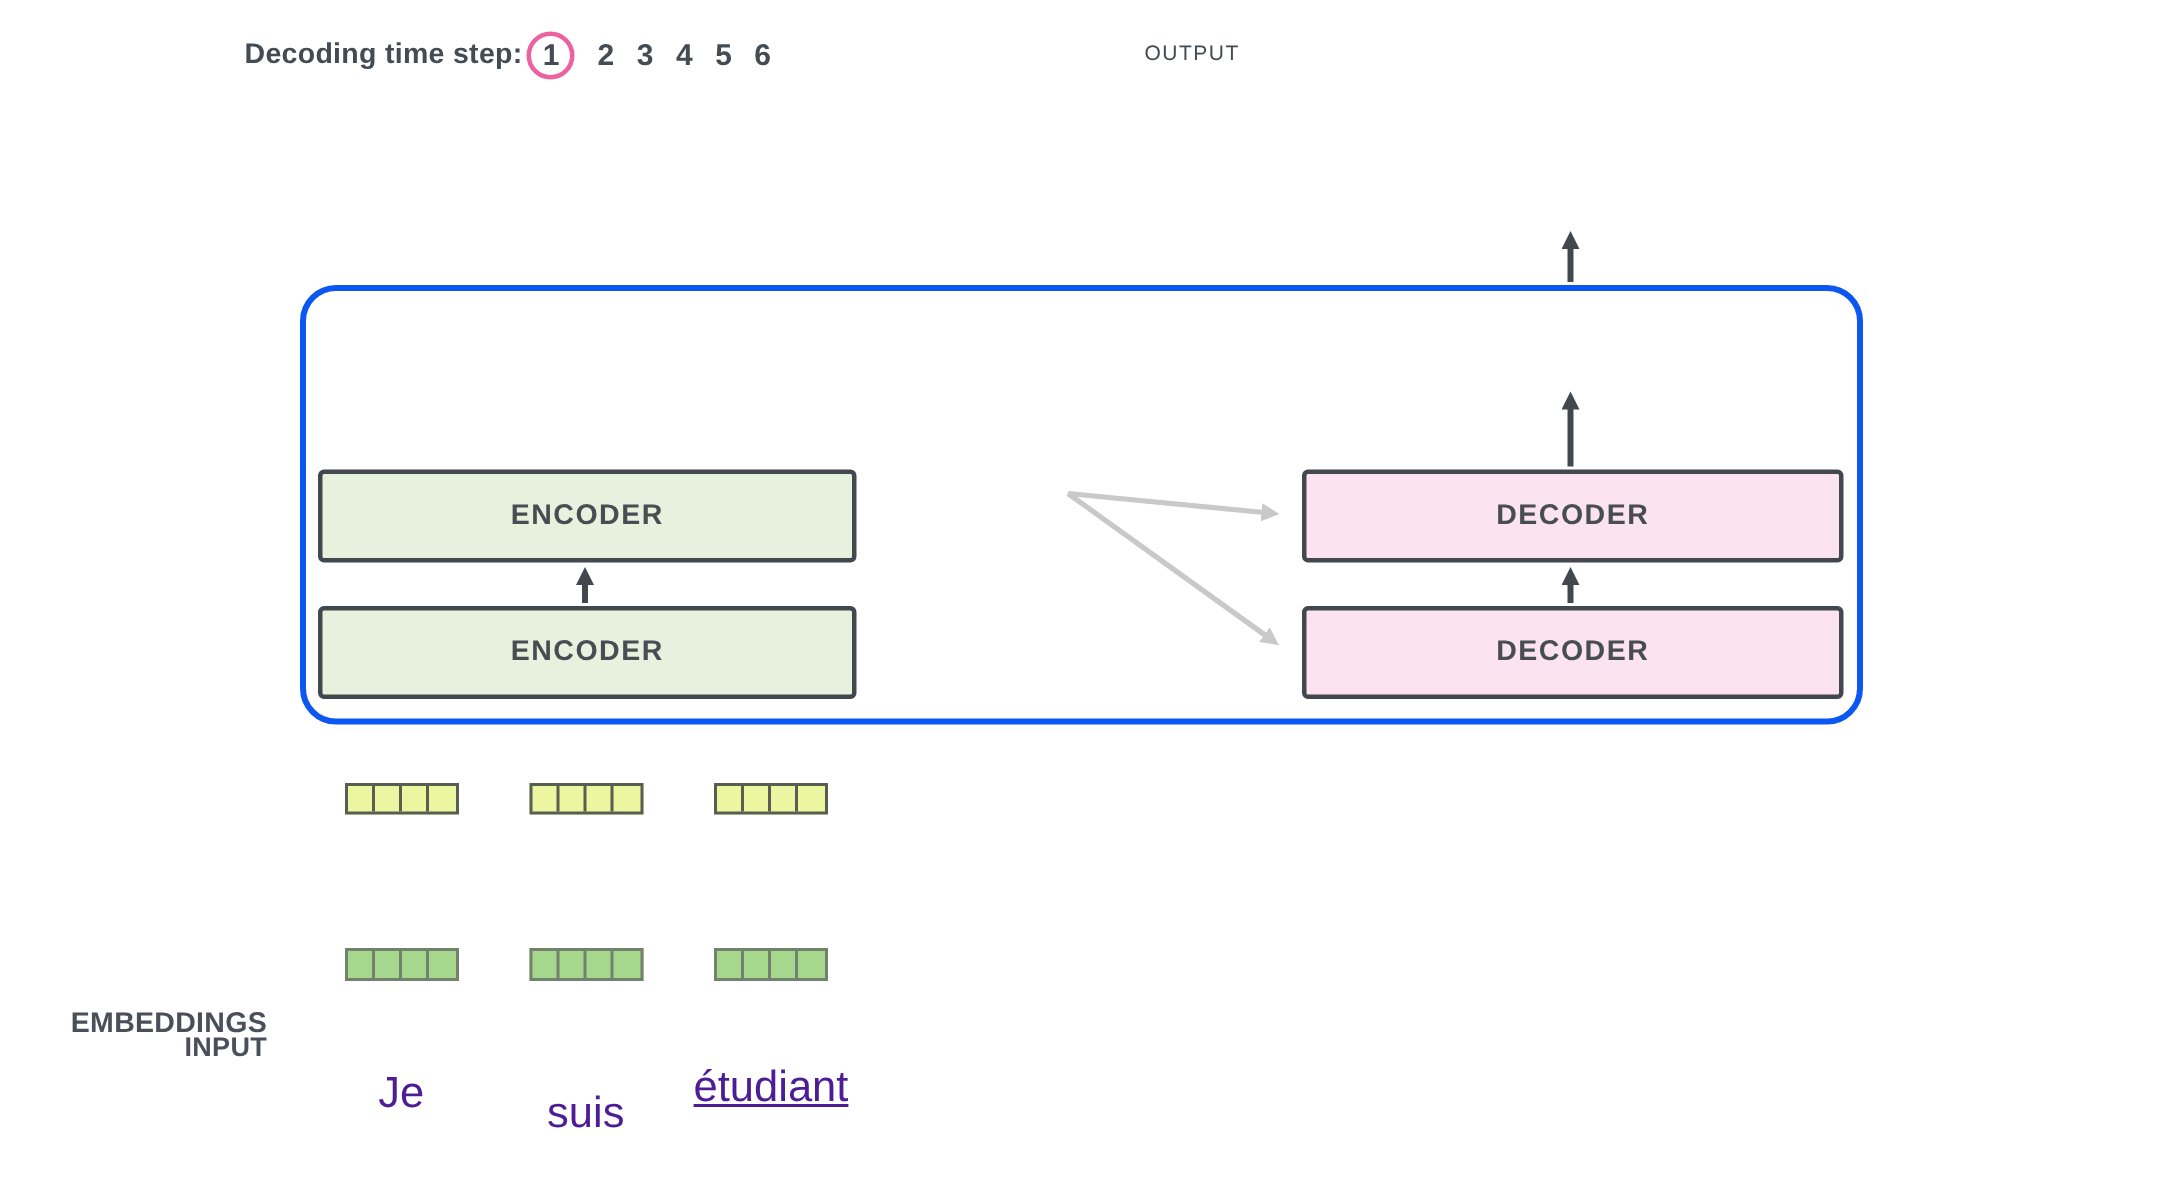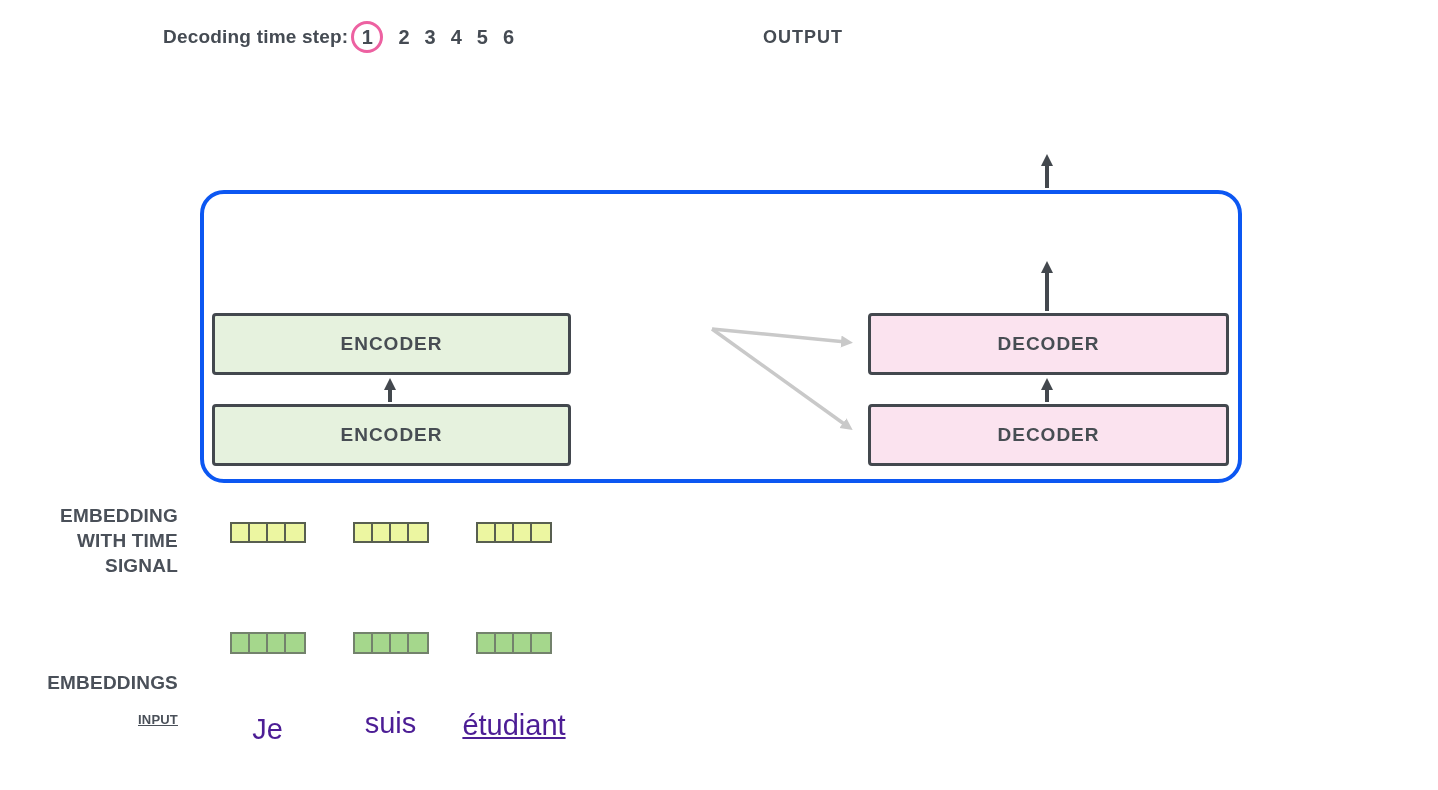--- a/index.html
+++ b/index.html
@@ -7,21 +7,21 @@
     font-family:"Liberation Sans","DejaVu Sans",sans-serif; }
   #canvas { position:relative; width:1308px; height:790px; background:#ffffff; }
 
   
   #header-steps { position:absolute; left:163px; top:19px; display:flex; align-items:center; height:36px; }
   #decoding-label { font-size:19px; font-weight:700; color:#454b53; letter-spacing:0.2px; }
   .step-circle { margin-left:3px; width:32px; height:32px; border:3.5px solid #ed61a1;
     border-radius:50%; display:flex; align-items:center; justify-content:center; flex:0 0 auto; }
   .step-num { font-size:20px; font-weight:700; color:#454b53; }
   .step-plain { margin-left:15px; }
-  #output-label { position:absolute; left:763px; top:27px; font-size:18px; font-weight:700;
+  #output-label { position:absolute; left:763px; top:27px; font-size:14px; font-weight:400;
     color:#454b53; letter-spacing:1px; }
 
   
   #blue-box { position:absolute; left:200px; top:190px; width:1042px; height:293px;
     border:4px solid #0c57f2; border-radius:24px; background:#ffffff; }
 
   .block { position:absolute; display:flex; align-items:center; justify-content:center;
     border:3px solid #43484e; border-radius:4px; font-size:19px; font-weight:700;
     color:#474d53; letter-spacing:1px; }
   #encoder-top    { left:212px; top:313px; width:359px; height:62px; background:#e6f2de; }
@@ -29,37 +29,37 @@
   #decoder-top    { left:868px; top:313px; width:361px; height:62px; background:#fbe3ef; }
   #decoder-bottom { left:868px; top:404px; width:361px; height:62px; background:#fbe3ef; }
   #linear-softmax { left:868px; top:206px; width:361px; height:46px; border-radius:23px;
     background:linear-gradient(90deg,#f2c2cc 0%,#ecdbf7 100%); letter-spacing:0.2px; }
 
   
   .side-label { position:absolute; left:30px; width:148px; text-align:right;
     font-size:19px; font-weight:700; color:#4a5059; letter-spacing:0.2px; }
   #label-time { top:503px; line-height:25px; }
   #label-embeddings { top:632px;margin-top:40px; }
-  #label-input { top:712px; font-size:13px;text-decoration:underline; }
+  #label-input { top:688px; font-size:18px; }
 
   
   .vector { position:absolute; display:grid; grid-template-columns:repeat(4,1fr);
     width:76px; }
   .vector.yellow { height:21px; border:2px solid #585f50; background:#ecf6a1; }
   .vector.green  { height:22px; border:2px solid #73826c; background:#a5d78c; }
   .vector .cell { height:100%; }
   .vector.yellow .cell:not(:last-child) { border-right:2px solid #585f50; }
   .vector.green  .cell:not(:last-child) { border-right:2px solid #73826c; }
   #ts-1 { left:230px; top:522px; } #ts-2 { left:353px; top:522px; } #ts-3 { left:476px; top:522px; }
   #em-1 { left:230px; top:632px; } #em-2 { left:353px; top:632px; } #em-3 { left:476px; top:632px; }
 
   
   .token { position:absolute; font-size:29px; color:#4c1d95; text-align:center; }
   #token-je { left:230px; width:75px; top:713px; }
-  #token-suis { left:353px; width:75px; top:707px; }
+  #token-suis { left:353px; width:75px; top:726px; }
   #token-etudiant { left:458px; width:112px; top:709px;text-decoration:underline; }
 
   
   #arrows-layer { position:absolute; left:0; top:0; pointer-events:none; }
 </style>
 </head>
 <body>
 
 <div id="canvas">
 
@@ -94,25 +94,20 @@
       </marker>
     </defs>
     <line x1="390" y1="402" x2="390" y2="385" stroke="#43484e" stroke-width="4" marker-end="url(#ah-dark)"></line>
     <line x1="1047" y1="402" x2="1047" y2="385" stroke="#43484e" stroke-width="4" marker-end="url(#ah-dark)"></line>
     <line x1="1047" y1="311" x2="1047" y2="268" stroke="#43484e" stroke-width="4" marker-end="url(#ah-dark)"></line>
     <line x1="1047" y1="188" x2="1047" y2="161" stroke="#43484e" stroke-width="4" marker-end="url(#ah-dark)"></line>
     <line x1="712" y1="329" x2="846" y2="342" stroke="#c9c9c9" stroke-width="3.5" marker-end="url(#ah-gray)"></line>
     <line x1="712" y1="329" x2="847" y2="426" stroke="#c9c9c9" stroke-width="3.5" marker-end="url(#ah-gray)"></line>
   </svg>
 
-  <div class="side-label" id="label-time">
-    <div>EMBEDDING</div>
-    <div>WITH TIME</div>
-    <div>SIGNAL</div>
-  </div>
   <div class="side-label" id="label-embeddings">EMBEDDINGS</div>
   <div class="side-label" id="label-input">INPUT</div>
 
   <div class="vector yellow" id="ts-1">
     <div class="cell"></div>
     <div class="cell"></div>
     <div class="cell"></div>
     <div class="cell"></div>
   </div>
   <div class="vector yellow" id="ts-2">

